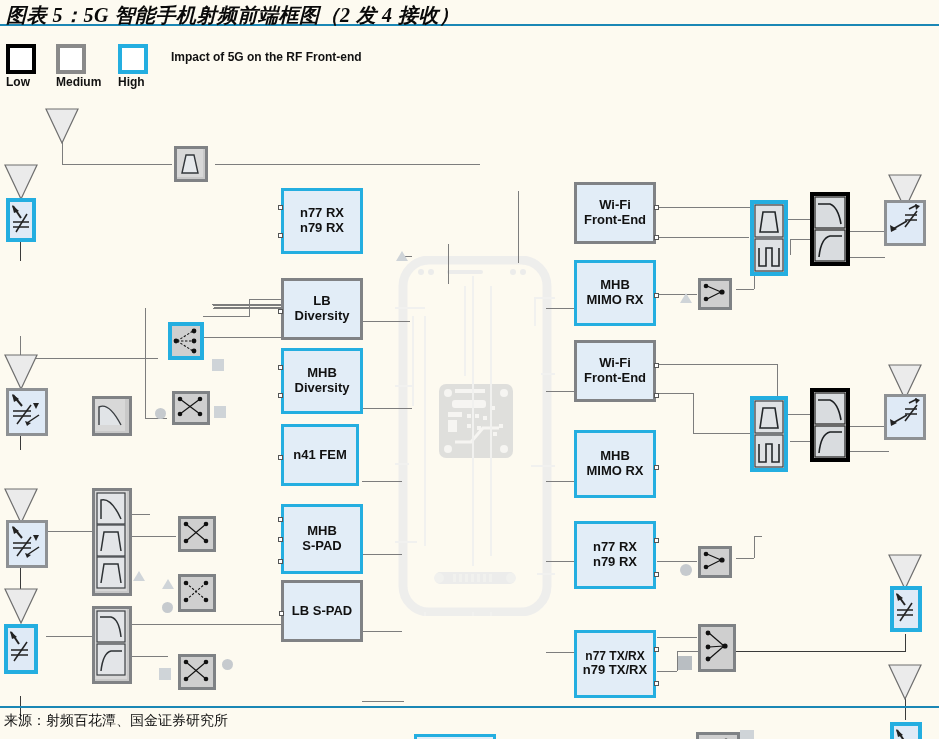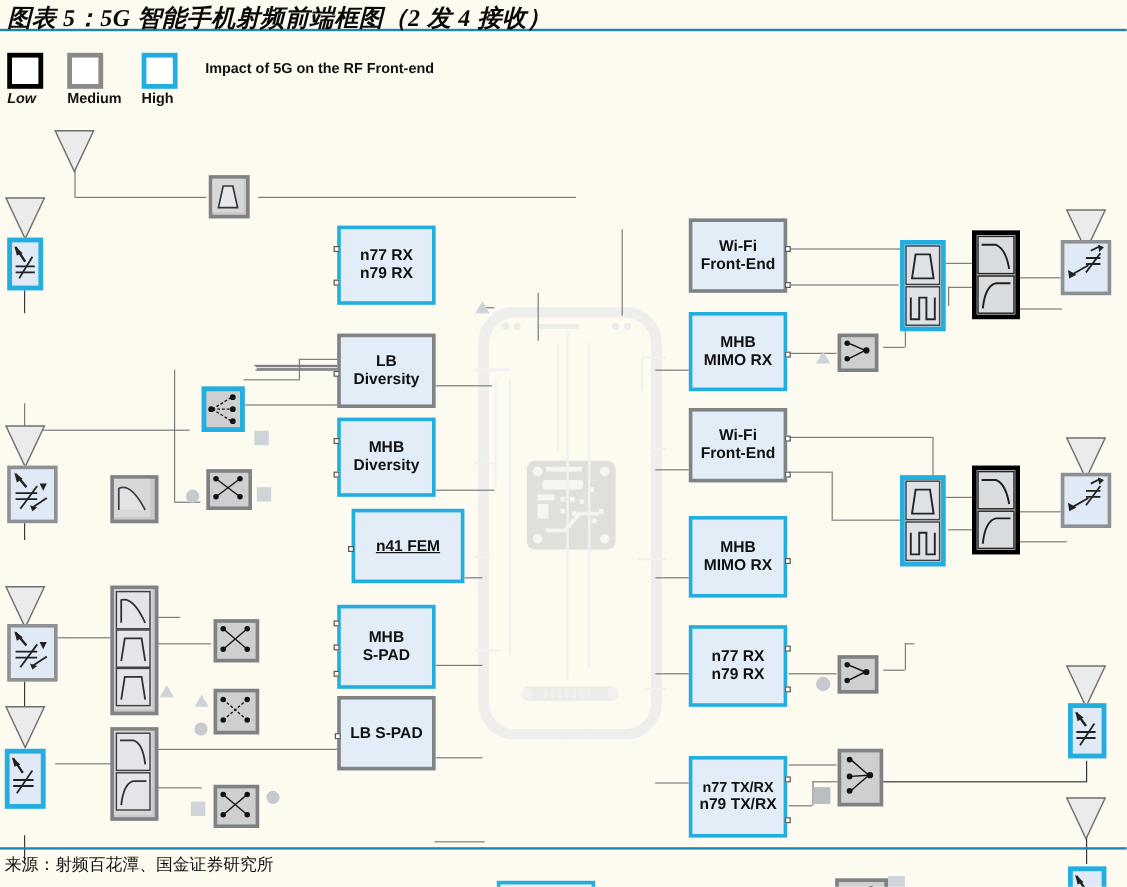--- a/index.html
+++ b/index.html
@@ -93,21 +93,21 @@
   
   #phone{position:absolute;left:395px;top:160px;width:160px;height:360px;opacity:.55;}
 </style>
 </head>
 <body>
 
 <div class="rule" id="rule-top"></div>
 <div id="title">图表 5：5G 智能手机射频前端框图（2 发 4 接收）</div>
 
 <div id="legend">
-  <div class="lg-item" style="left:0px;font-style:italic;">
+  <div class="lg-item" style="left:0px;">
     <div class="lg-sw low"></div>
     <div class="lg-lb">Low</div>
   </div>
   <div class="lg-item" style="left:50px;">
     <div class="lg-sw med"></div>
     <div class="lg-lb">Medium</div>
   </div>
   <div class="lg-item" style="left:112px;">
     <div class="lg-sw high"></div>
     <div class="lg-lb">High</div>
@@ -599,21 +599,21 @@
     <div class="port" style="left:-6px;top:28px;"></div>
   </div>
 
   <div class="blk high" style="left:281px;top:252px;width:82px;height:66px;">
     <span>MHB</span>
     <span>Diversity</span>
     <div class="port" style="left:-6px;top:14px;"></div>
     <div class="port" style="left:-6px;top:42px;"></div>
   </div>
 
-  <div class="blk high" style="left:293px;top:328px;width:94px;height:62px;text-decoration:underline;">
+  <div class="blk high" style="left:281px;top:328px;width:78px;height:62px;">
     <span>n41 FEM</span>
     <div class="port" style="left:-6px;top:28px;"></div>
   </div>
 
   <div class="blk high" style="left:281px;top:408px;width:82px;height:70px;">
     <span>MHB</span>
     <span>S-PAD</span>
     <div class="port" style="left:-6px;top:10px;"></div>
     <div class="port" style="left:-6px;top:30px;"></div>
     <div class="port" style="left:-6px;top:52px;"></div>

